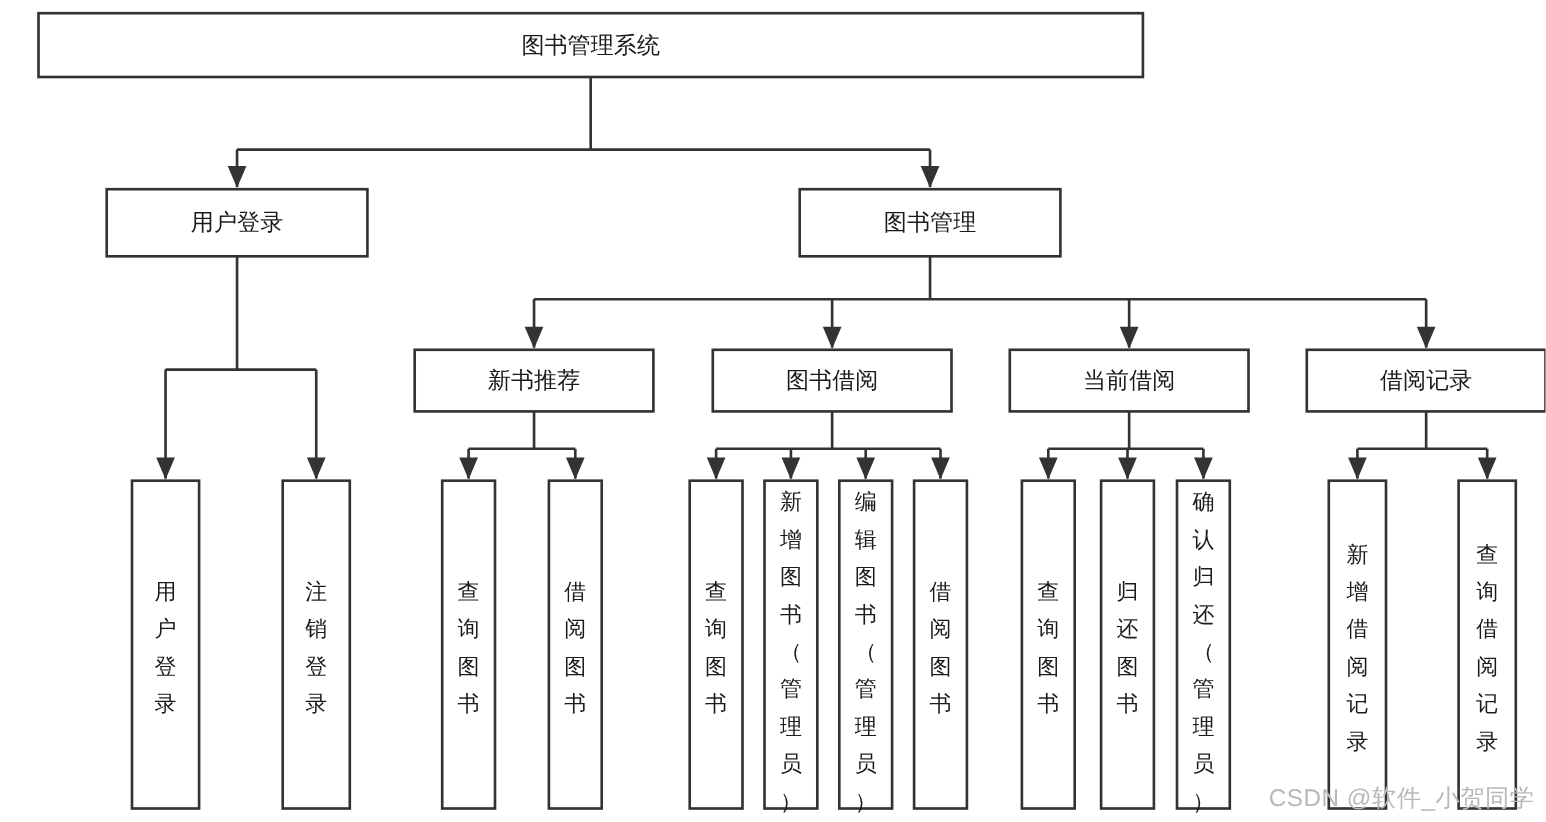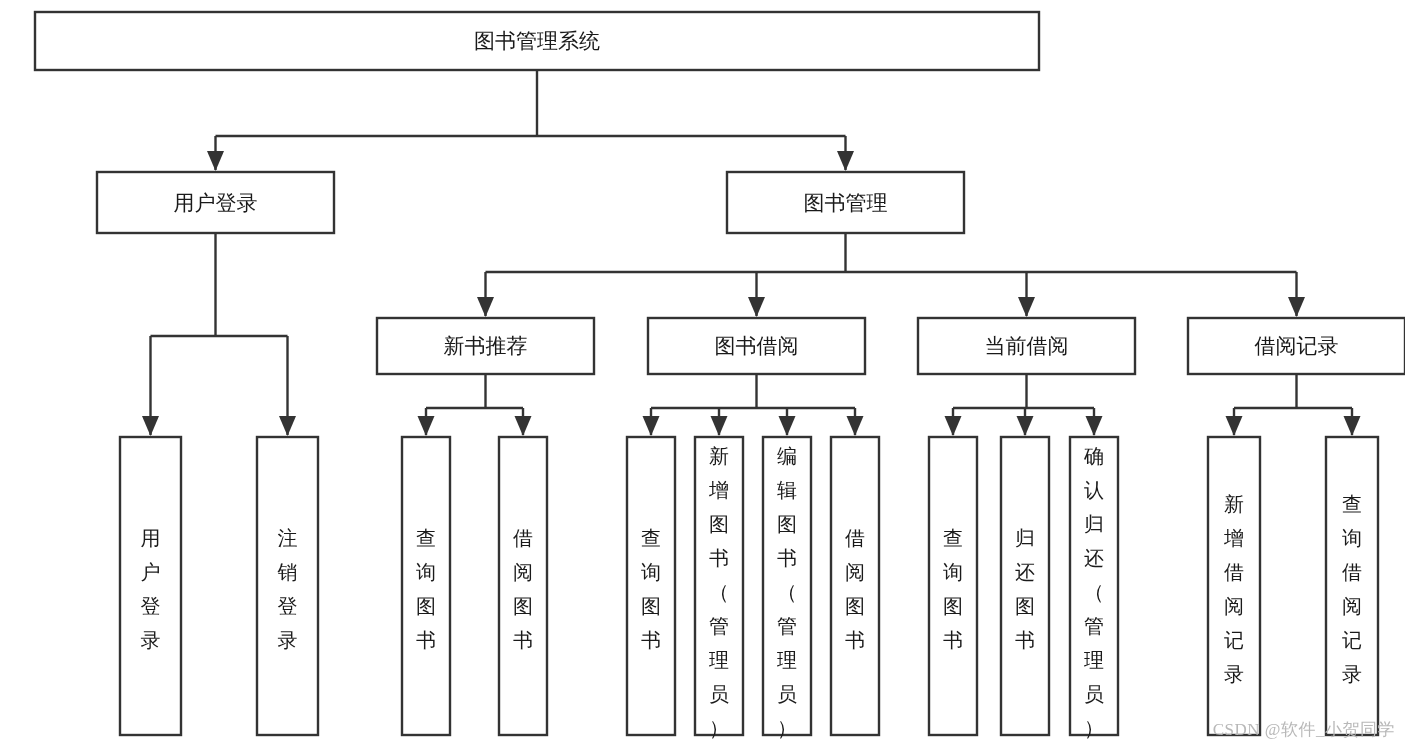--- a/index.html
+++ b/index.html
@@ -46,22 +46,22 @@
   }
   .arrow-head {
     fill: #333333;
     stroke: none;
   }
   .watermark {
     position: absolute;
     right: 10px;
     bottom: 6px;
     color: #b8b8b8;
-    font-size: 17px;
-    font-family: Liberation Serif, serif;
+    font-size: 22px;
+    font-family: Liberation Sans, sans-serif;
     white-space: nowrap;
     letter-spacing: 0.5px;
   }
 </style>
 </head>
 <body>
 
 <div id="diagram-root">
   <svg id="diagram-svg" width="1405" height="747" viewBox="0 0 1405 747" xmlns="http://www.w3.org/2000/svg">
       <g>

